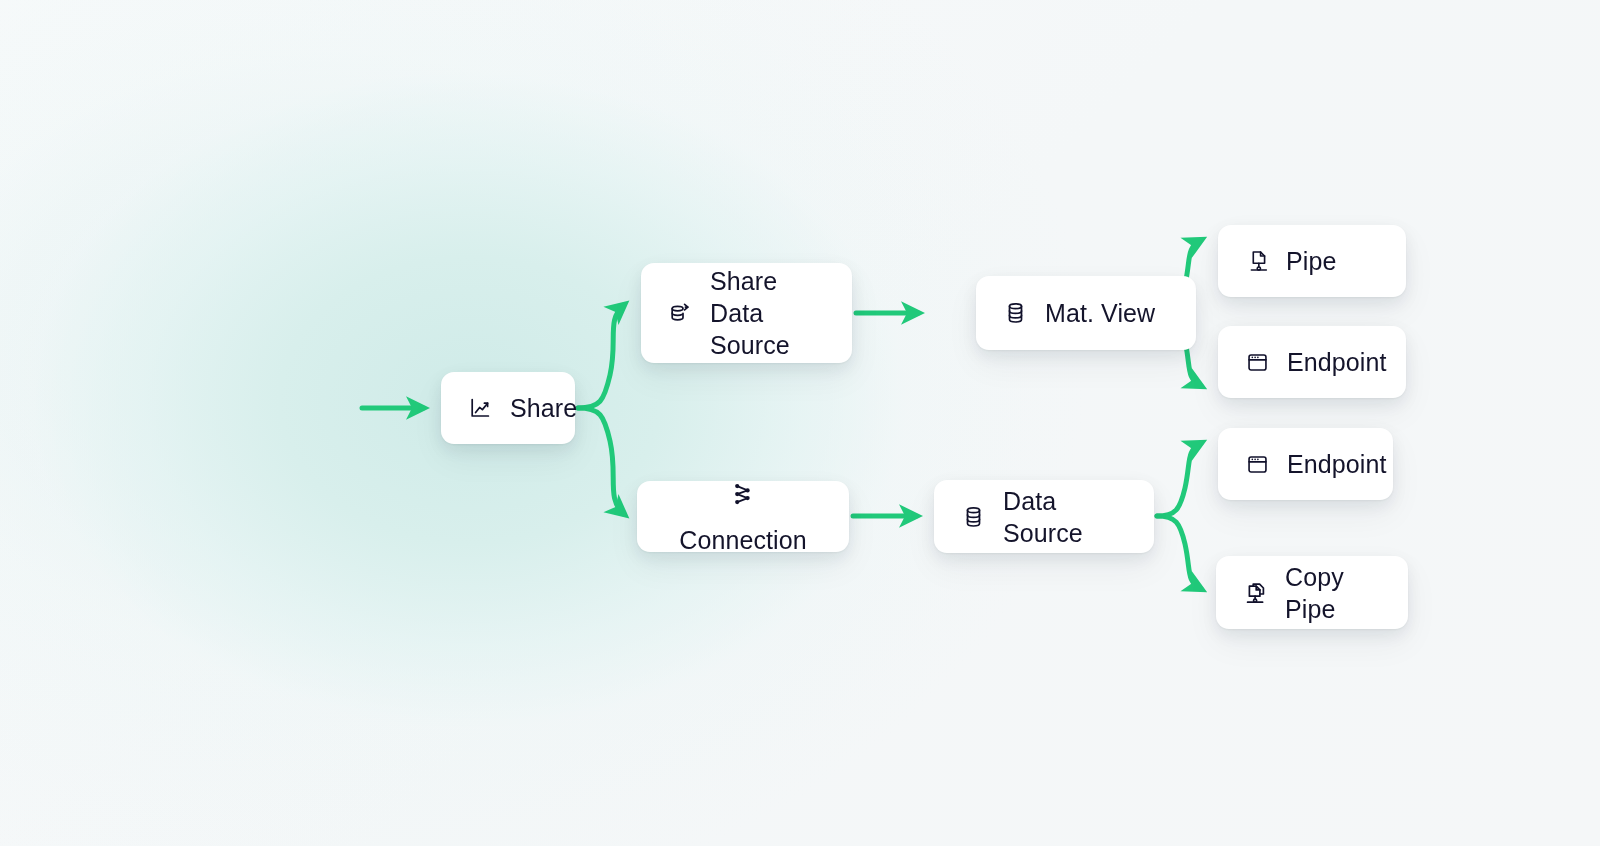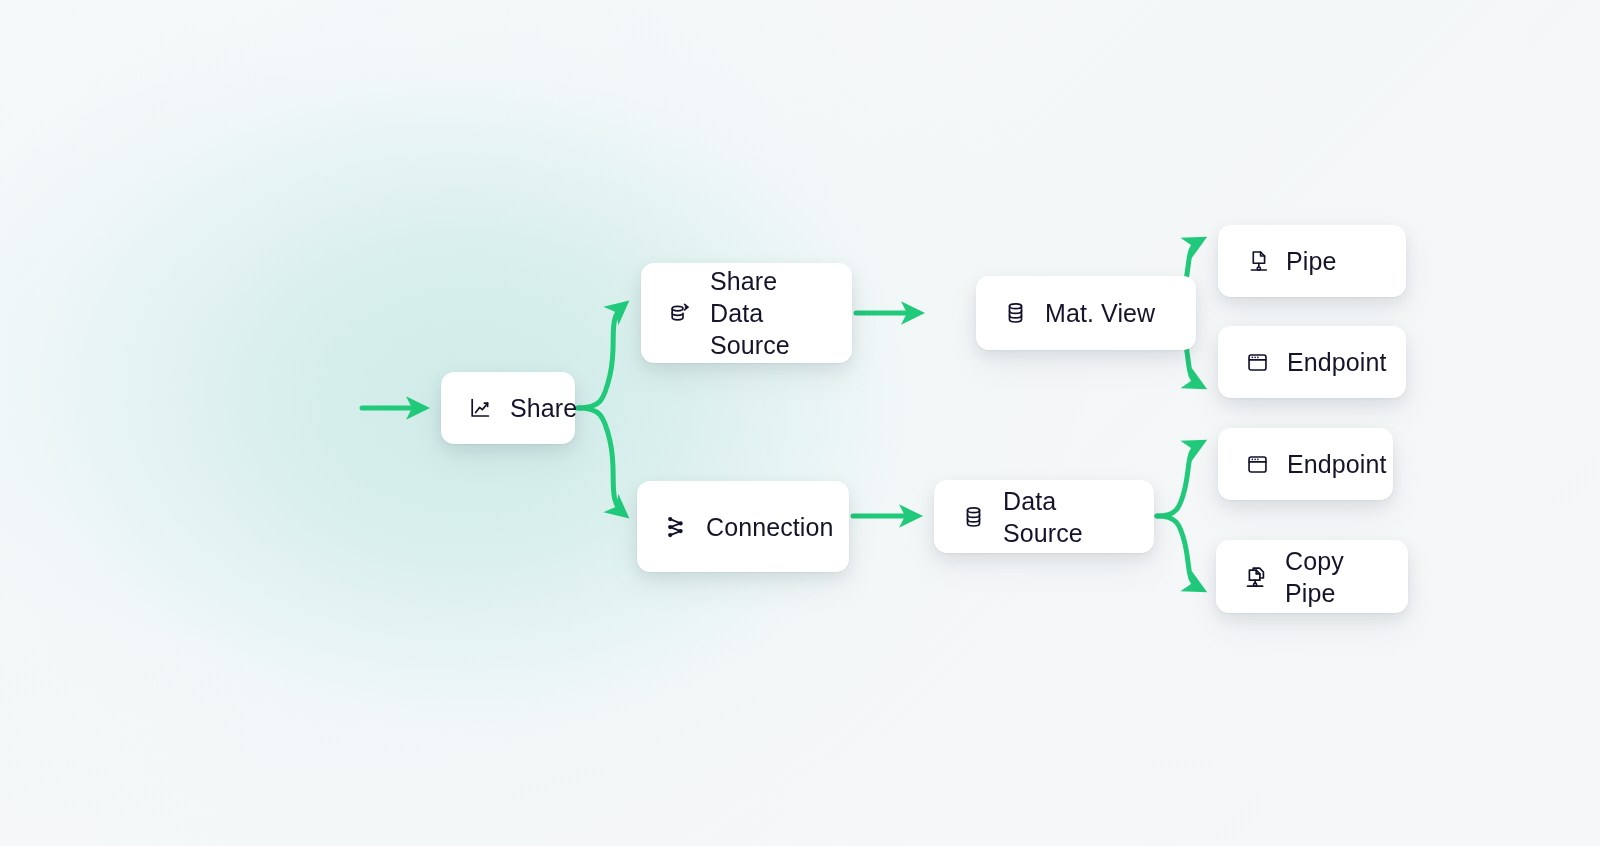--- a/index.html
+++ b/index.html
@@ -69,27 +69,27 @@
     color: #14142b;
     letter-spacing: 0.1px;
     white-space: pre-line;
     font-weight: 400;
   }
 
   
   #n-workspace   { left: 162px;  top: 372px; width: 198px; height: 72px; }
   #n-data        { left: 441px;  top: 372px; width: 134px; height: 72px; }
   #n-share-ds    { left: 641px;  top: 263px; width: 211px; height: 100px; align-items: center; }
-  #n-connection  { left: 637px;  top: 481px; width: 212px; height: 91px; }
+  #n-connection  { left: 637px;  top: 481px; width: 212px; height: 71px; flex-direction: column; }
   #n-mat-view    { left: 976px;  top: 276px; width: 220px; height: 74px; }
   #n-data-source { left: 934px;  top: 480px; width: 220px; height: 73px; }
   #n-pipe        { left: 1218px; top: 225px; width: 188px; height: 72px; gap: 16px; }
   #n-endpoint-1  { left: 1218px; top: 326px; width: 188px; height: 72px; }
   #n-endpoint-2  { left: 1218px; top: 428px; width: 175px; height: 72px; }
-  #n-copy-pipe   { left: 1216px; top: 540px; width: 192px; height: 73px; }
+  #n-copy-pipe   { left: 1216px; top: 556px; width: 192px; height: 73px; }
 </style>
 </head>
 <body>
 
 <div id="stage">
 
   <svg id="wires" viewBox="0 0 1600 846" xmlns="http://www.w3.org/2000/svg">
     <defs>
       <marker id="ah" markerWidth="5.4" markerHeight="5.4" refX="3.7" refY="2.7" orient="auto" markerUnits="strokeWidth">
         <path d="M0.3,0.35 L5.1,2.7 L0.3,5.05 L1.5,2.7 Z" fill="#21c97a"></path>

